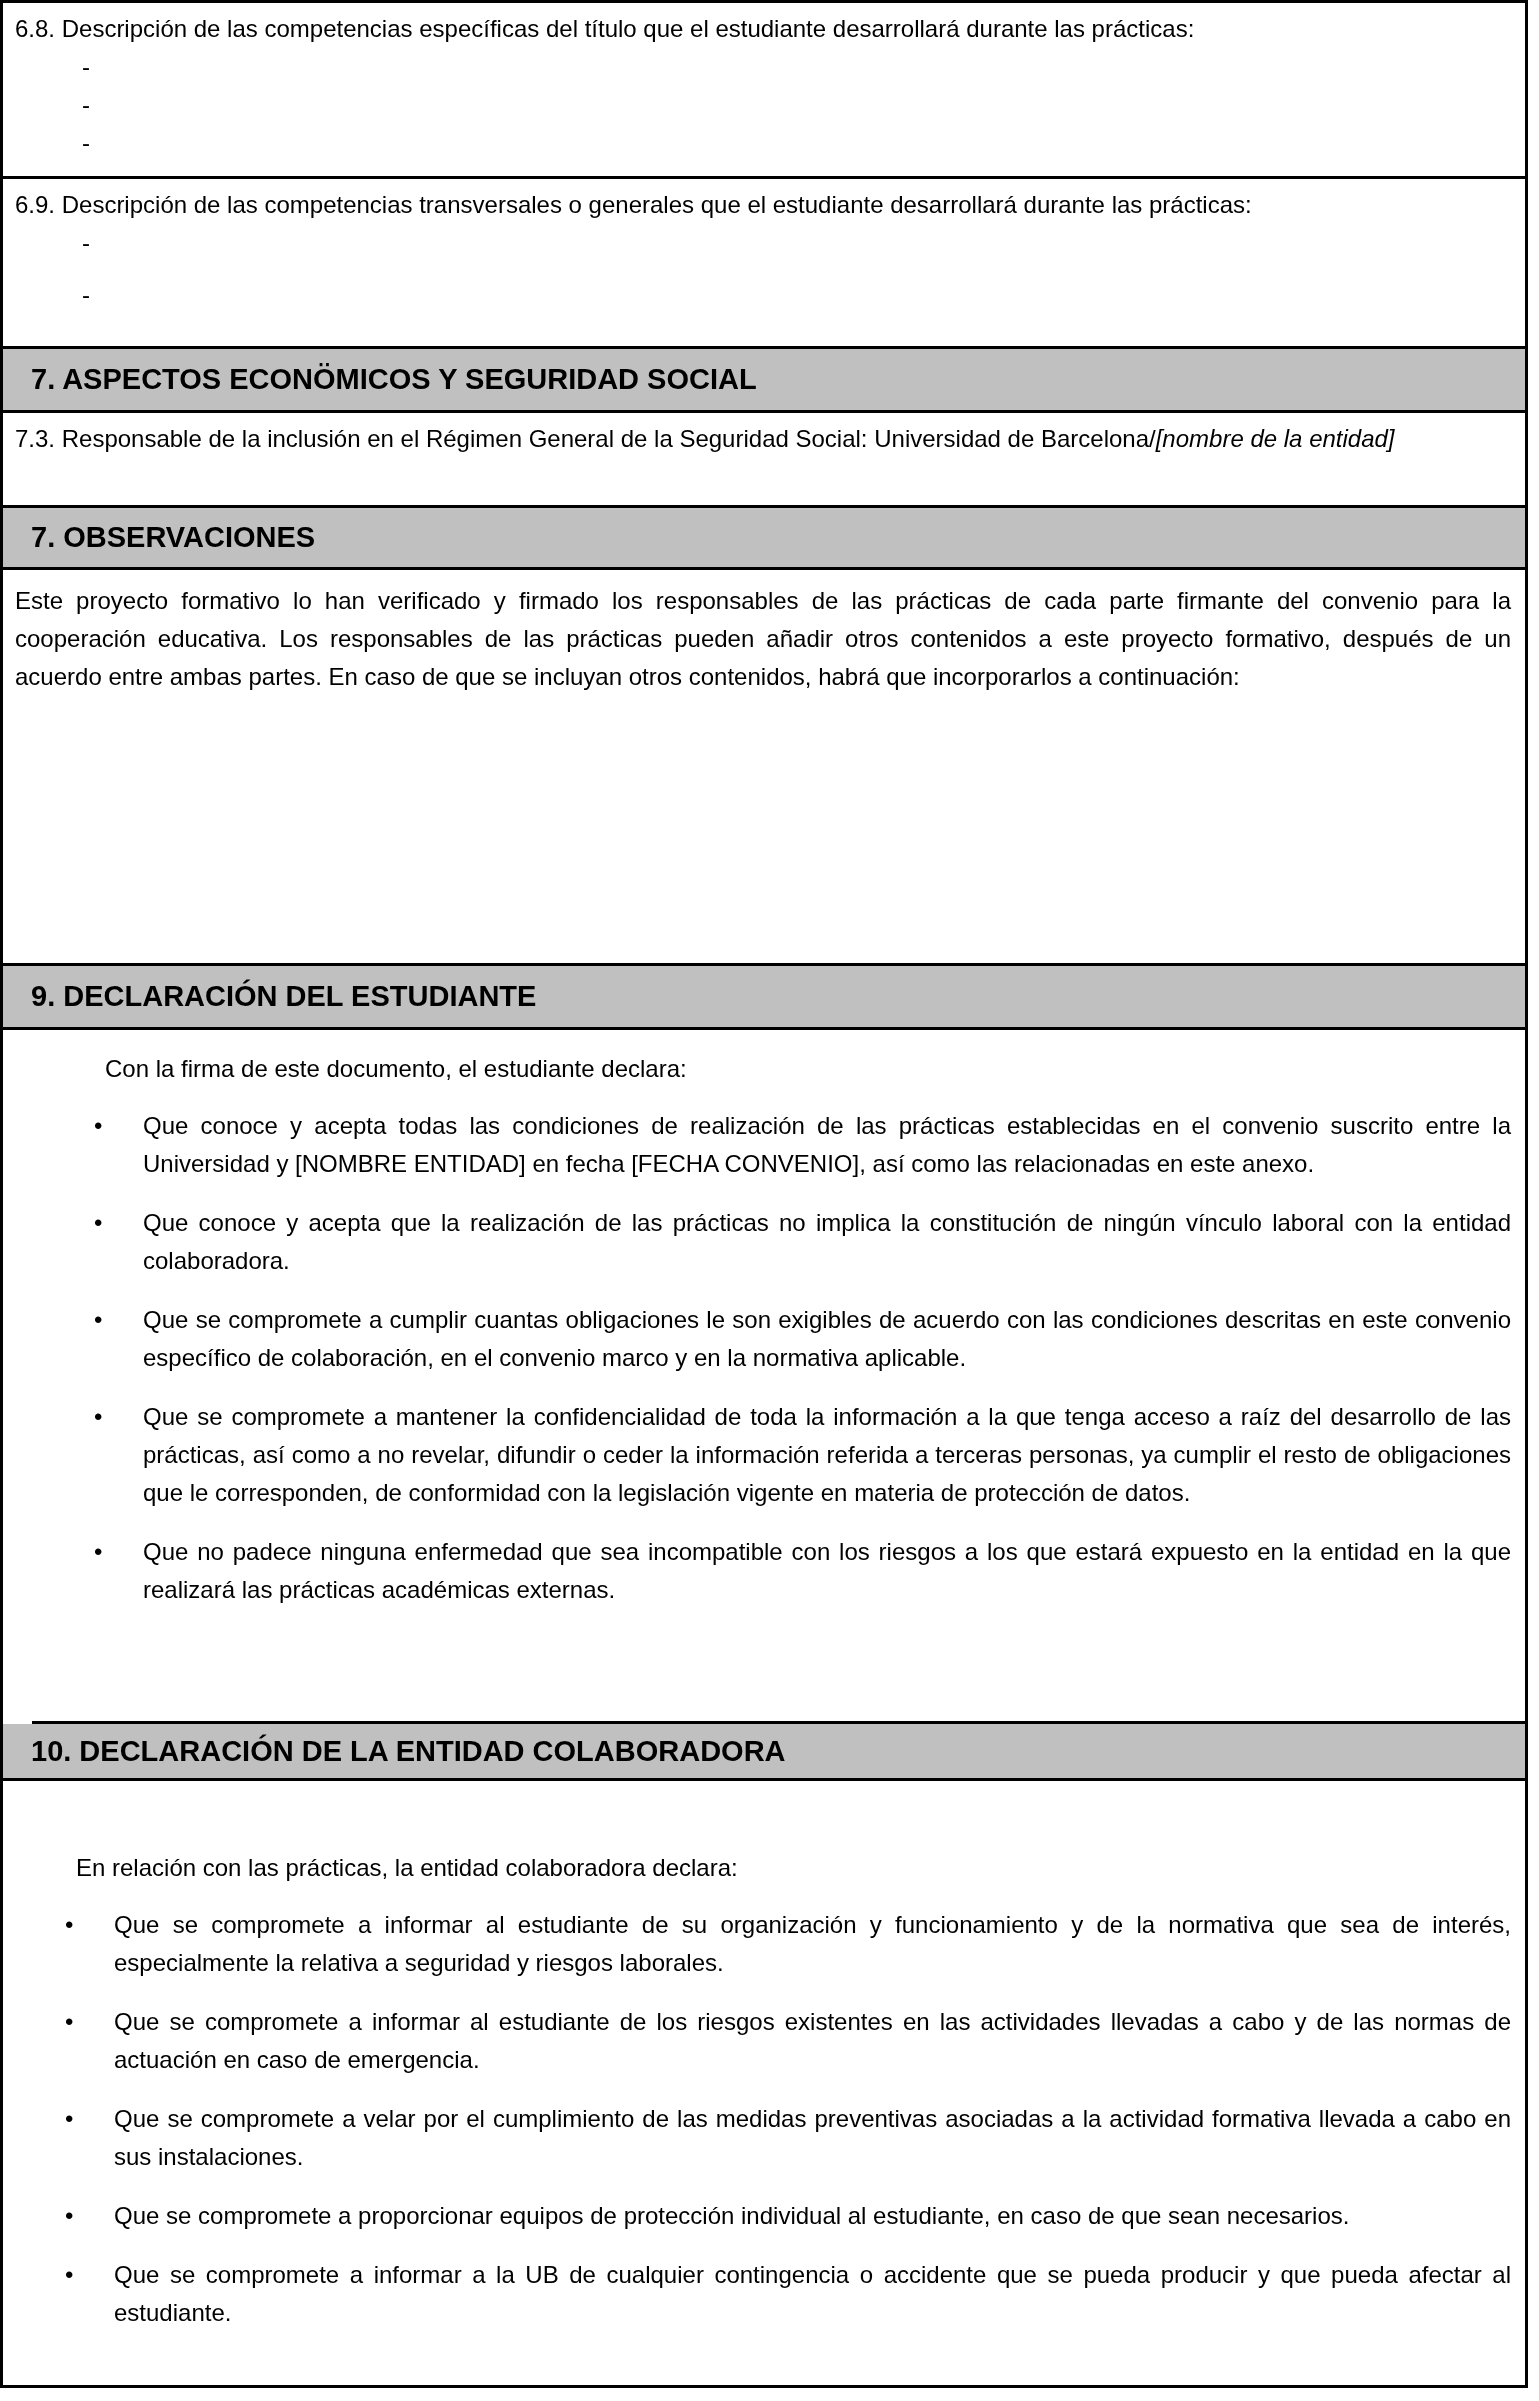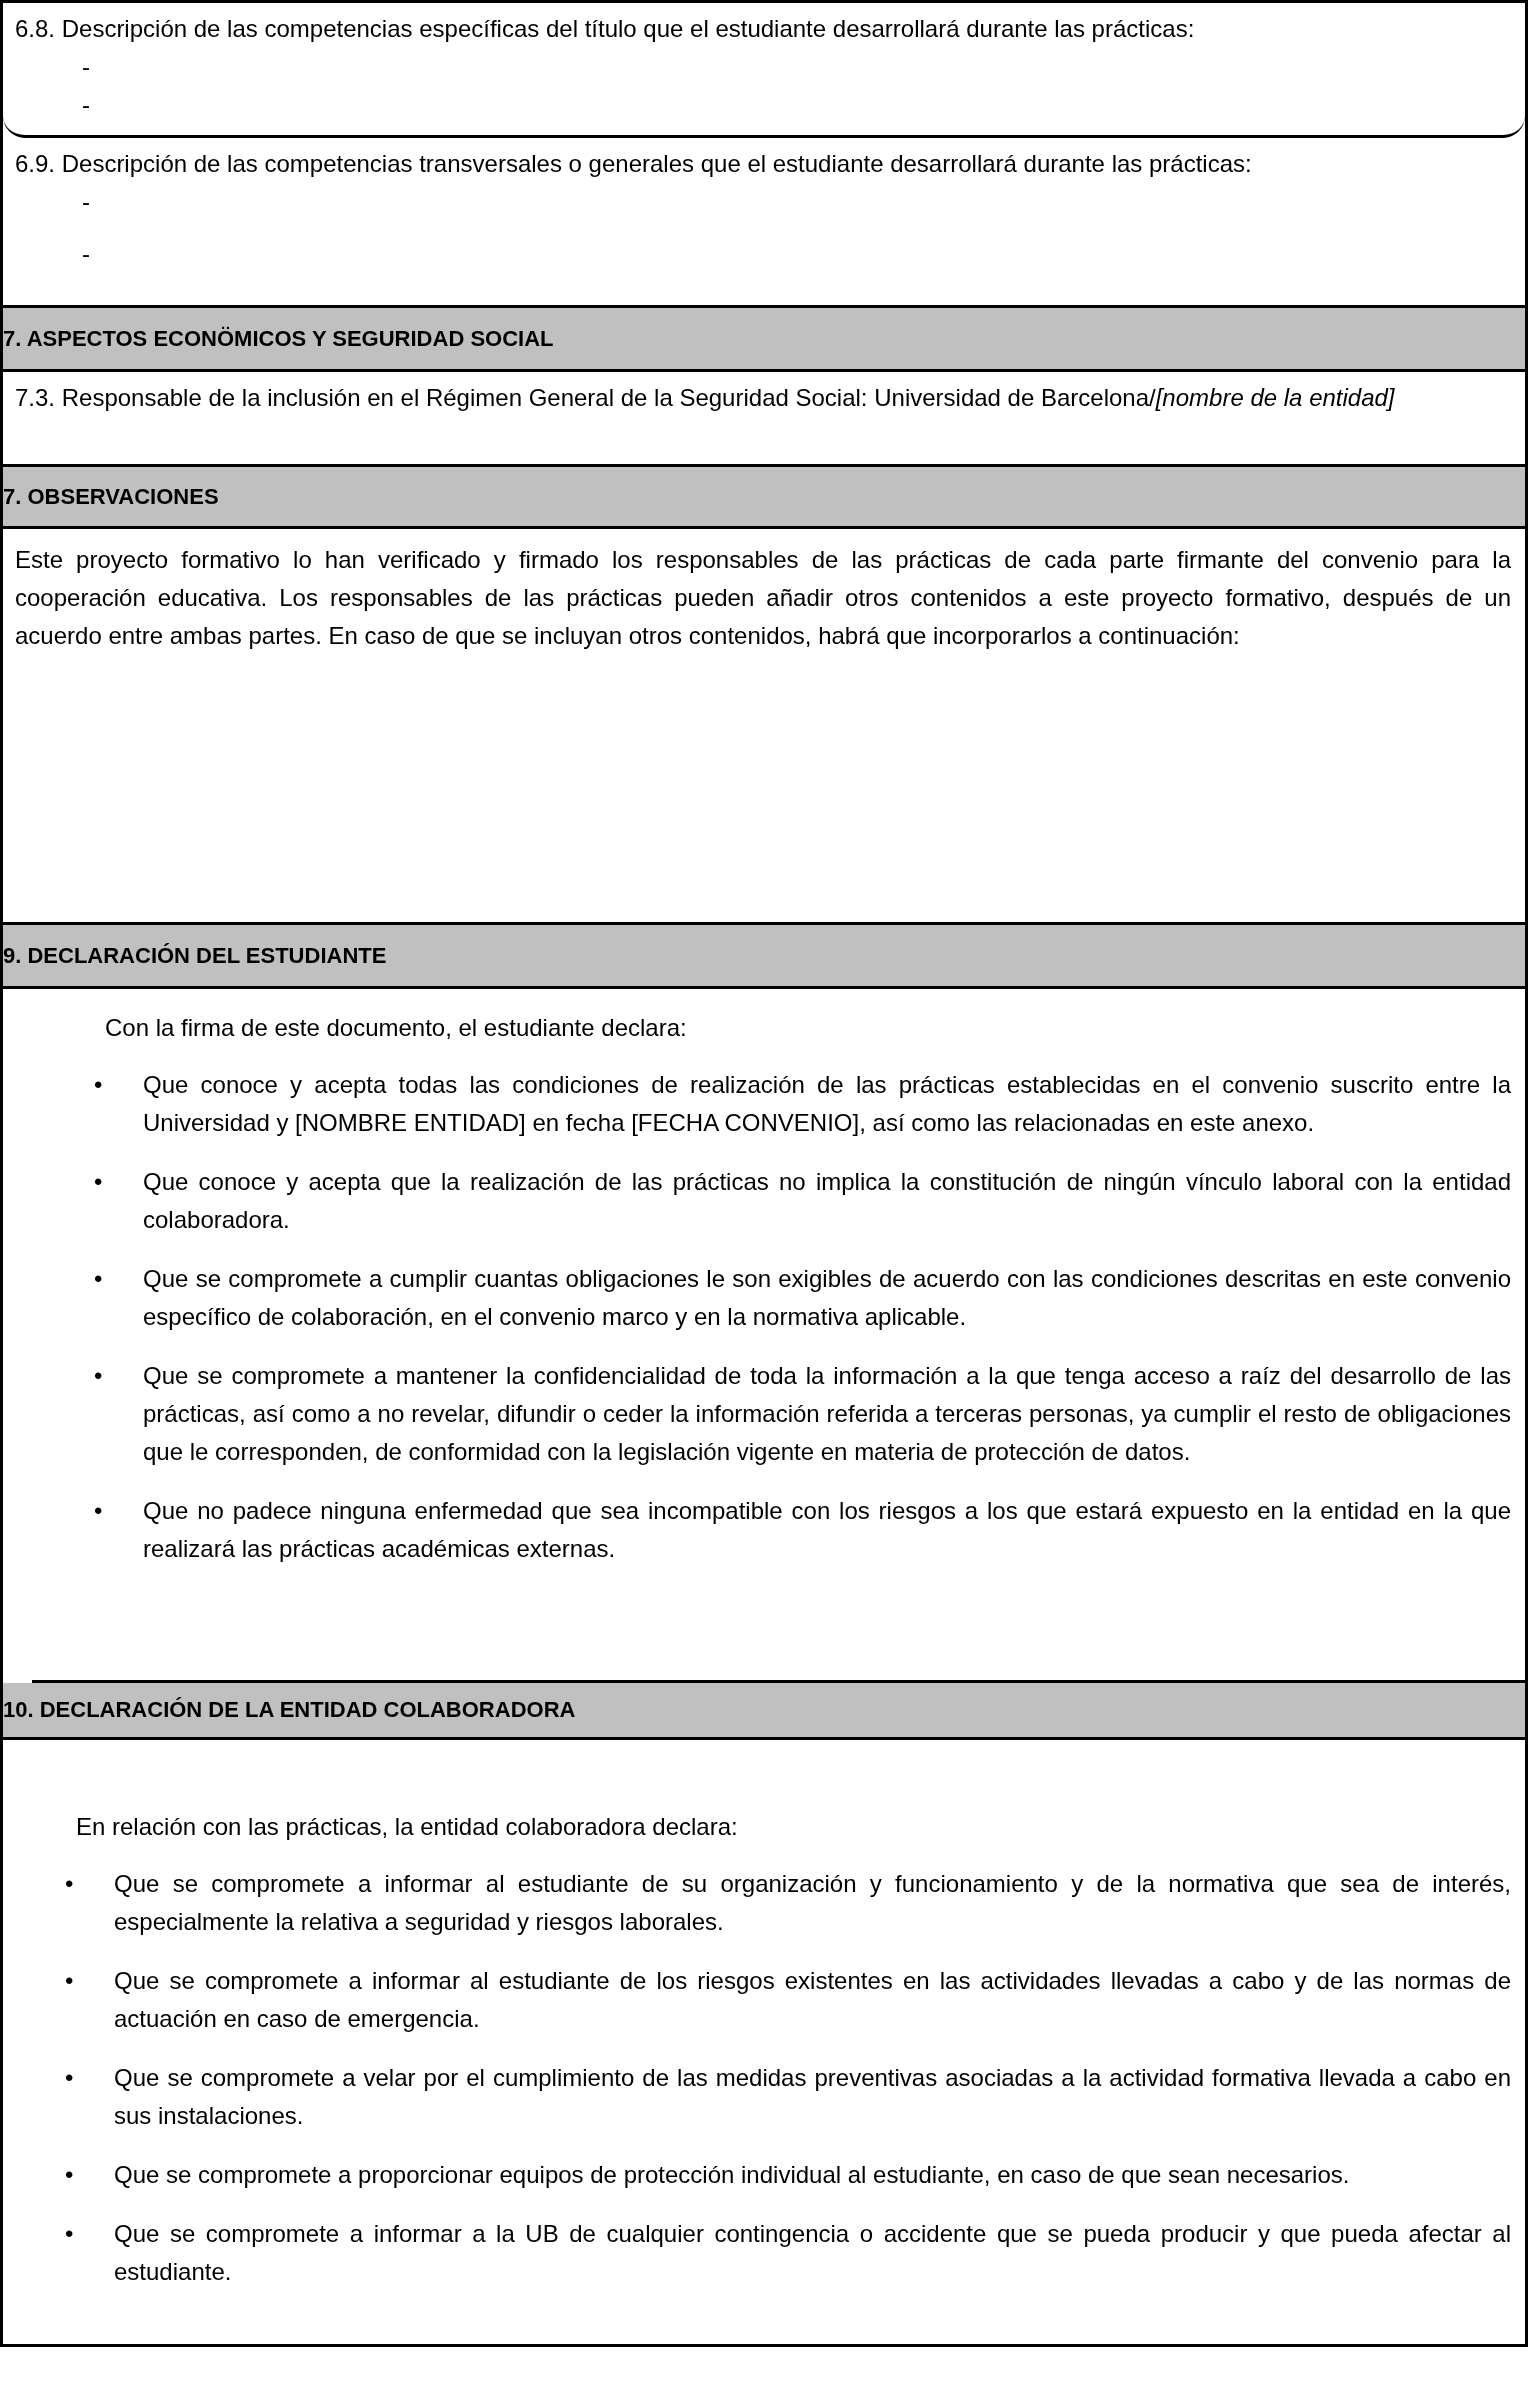--- a/index.html
+++ b/index.html
@@ -27,23 +27,23 @@
     overflow: hidden;
     position: relative;
   }
   .row:last-child { border-bottom: none; margin-top: 48px; }
 
   
   .hdr {
     background: #c0c0c0;
     display: flex;
     align-items: center;
-    padding: 0 0;
+    padding: 0 28px;
     font-weight: bold;
-    font-size: 22px;
+    font-size: 29px;
   }
 
   
   .cell {
     background: #ffffff;
     padding: 7px 14px 7px 12px;
     font-size: 24px;
     line-height: 38px;
   }
   .cell p { margin: 0; }
@@ -81,21 +81,21 @@
     margin-top: 21px;
   }
   ul.bullets li.first { margin-top: 19px; }
   ul.bullets li .bullet {
     position: absolute;
     left: 50px;
     top: 0;
   }
 
   
-  .r-c68 { height: 135px; border-radius: 22px; }
+  .r-c68 { height: 176px; }
   .r-c69 { height: 170px; }
   .r-h7  { height: 64px; }
   .r-c73 { height: 95px; }
   .r-h8  { height: 62px; }
   .r-c8  { height: 396px; }
   .r-h9  { height: 64px; align-items: center; }
   .r-c9  { height: 694px; margin-left: 29px; }
   .r-h10 { height: 57px; }
   .r-c10 { height: 556px; }
   .r-c8 .para-justify { margin-top: 5.2px; }

